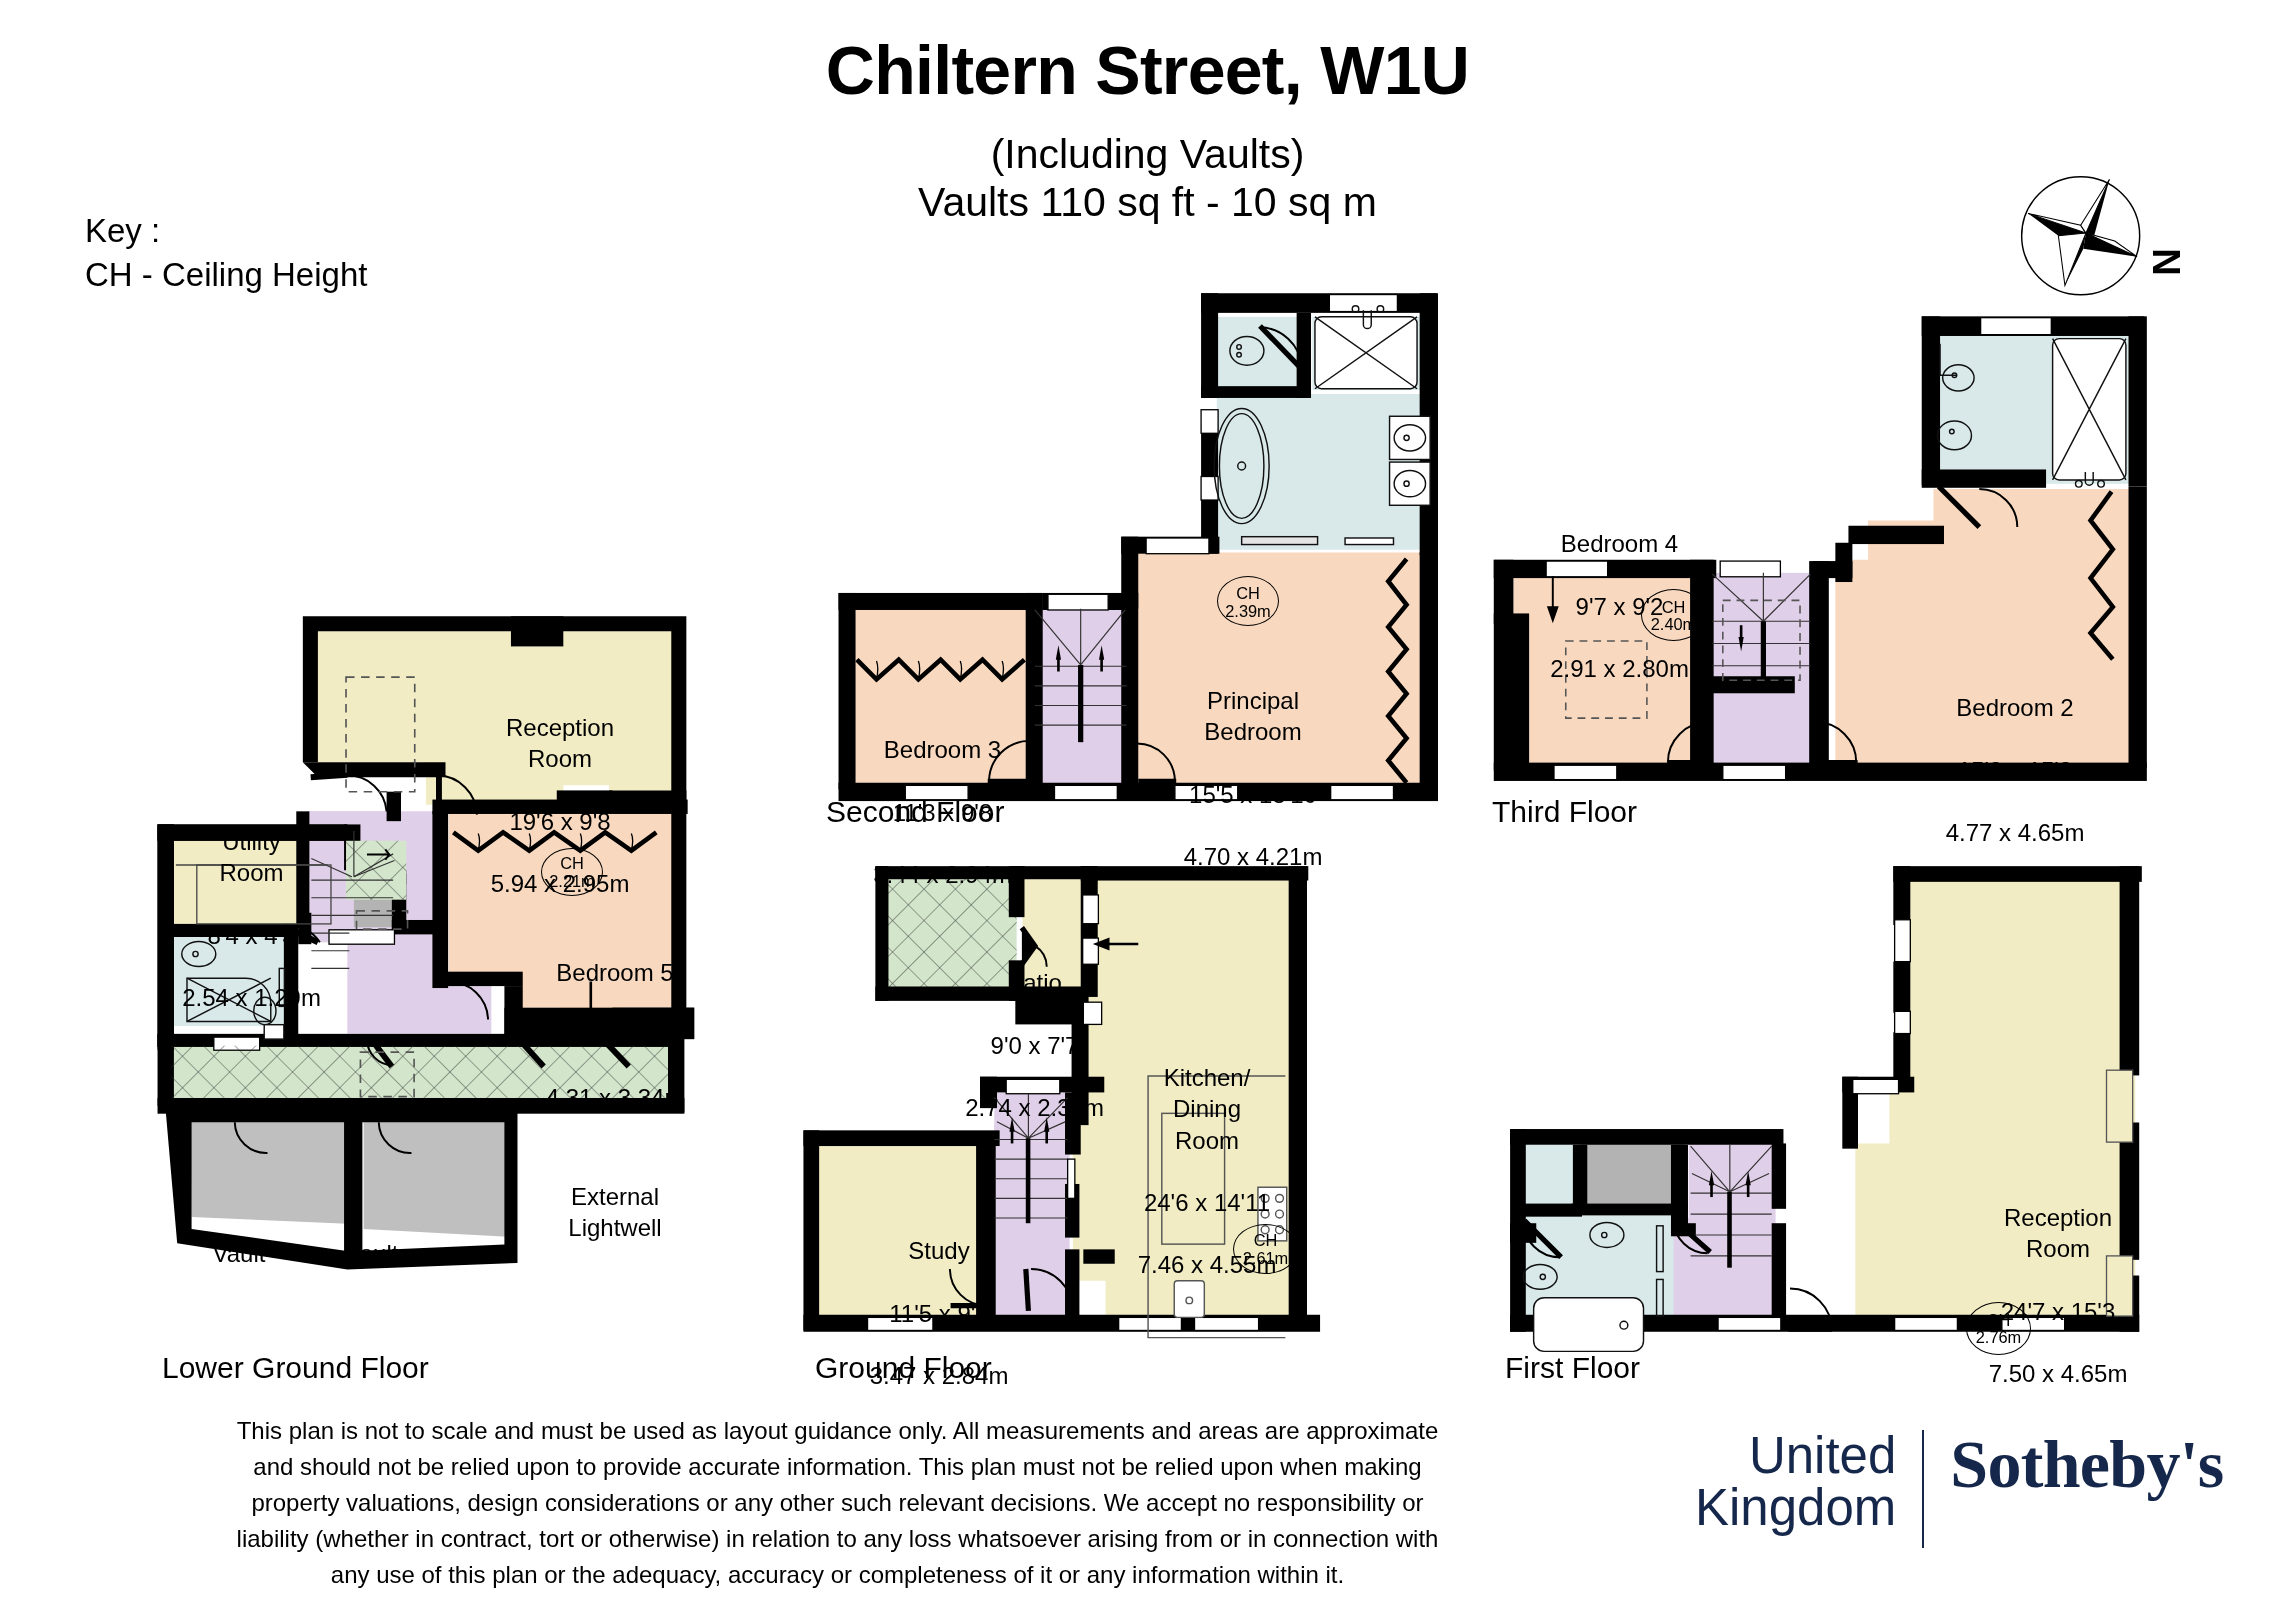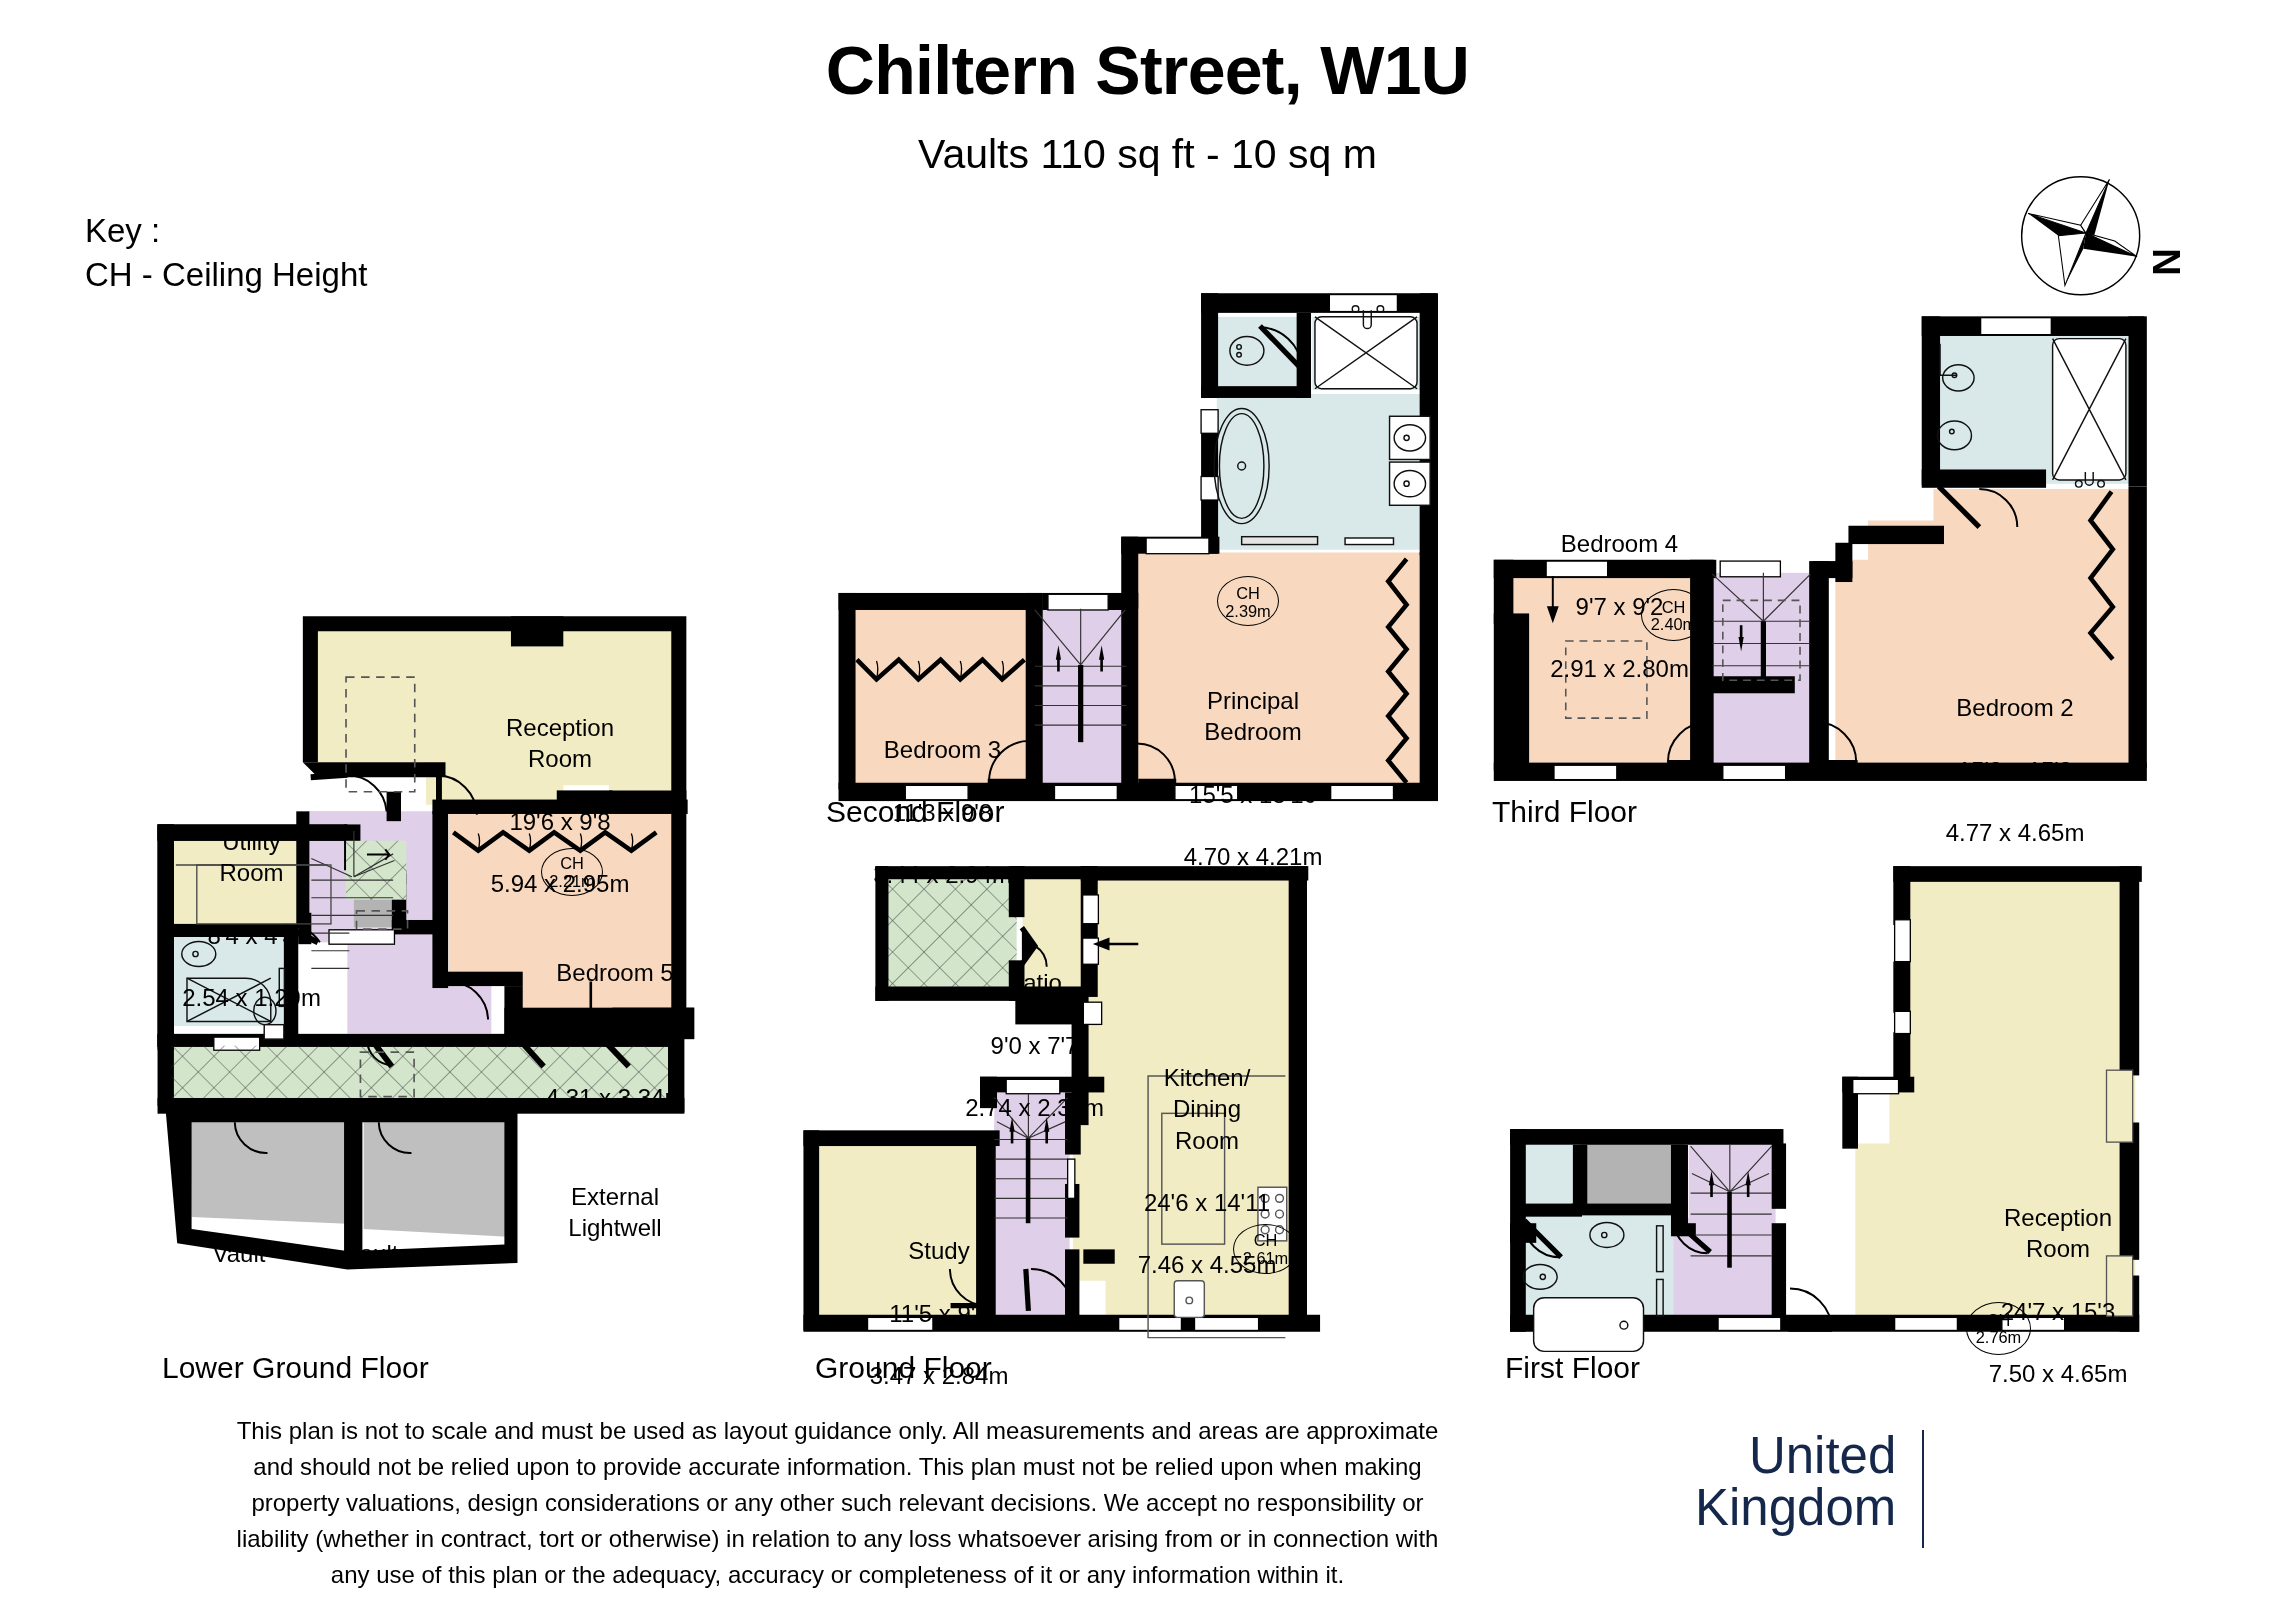--- a/index.html
+++ b/index.html
@@ -24,20 +24,21 @@
   .room-txt{position:absolute;text-align:center;font-size:24px;line-height:1.30;white-space:pre-line;}
   .ch{position:absolute;text-align:center;font-size:16.4px;line-height:1.08;}
   svg{display:block;}
 </style>
 </head>
 <body>
 
 <div class="abs" id="plan-title">Chiltern Street, W1U</div>
 
 <div class="abs" id="area-lines">
+  <div>(Including Vaults)</div>
   <div>Vaults 110 sq ft - 10 sq m</div>
 </div>
 
 <div class="abs" id="key-block">
   <div>Key :</div>
   <div>CH - Ceiling Height</div>
 </div>
 
 <div class="abs" style="top:157px;left:2002px;">
   <svg width="236" height="164" viewBox="0 0 360 250">
@@ -678,15 +679,16 @@
 
 <div class="abs" id="disclaimer">This plan is not to scale and must be used as layout guidance only. All measurements and areas are approximate and should not be relied upon to provide accurate information. This plan must not be relied upon when making property valuations, design considerations or any other such relevant decisions. We accept no responsibility or liability (whether in contract, tort or otherwise) in relation to any loss whatsoever arising from or in connection with any use of this plan or the adequacy, accuracy or completeness of it or any information within it.</div>
 
 <div class="abs" id="logo">
   <div class="uk">
     <div>United</div>
     <div>Kingdom</div>
   </div>
   <div class="bar"></div>
   <div class="sir">
+    <div class="sothebys">Sotheby's</div>
   </div>
 </div>
 
 
 </body></html>

